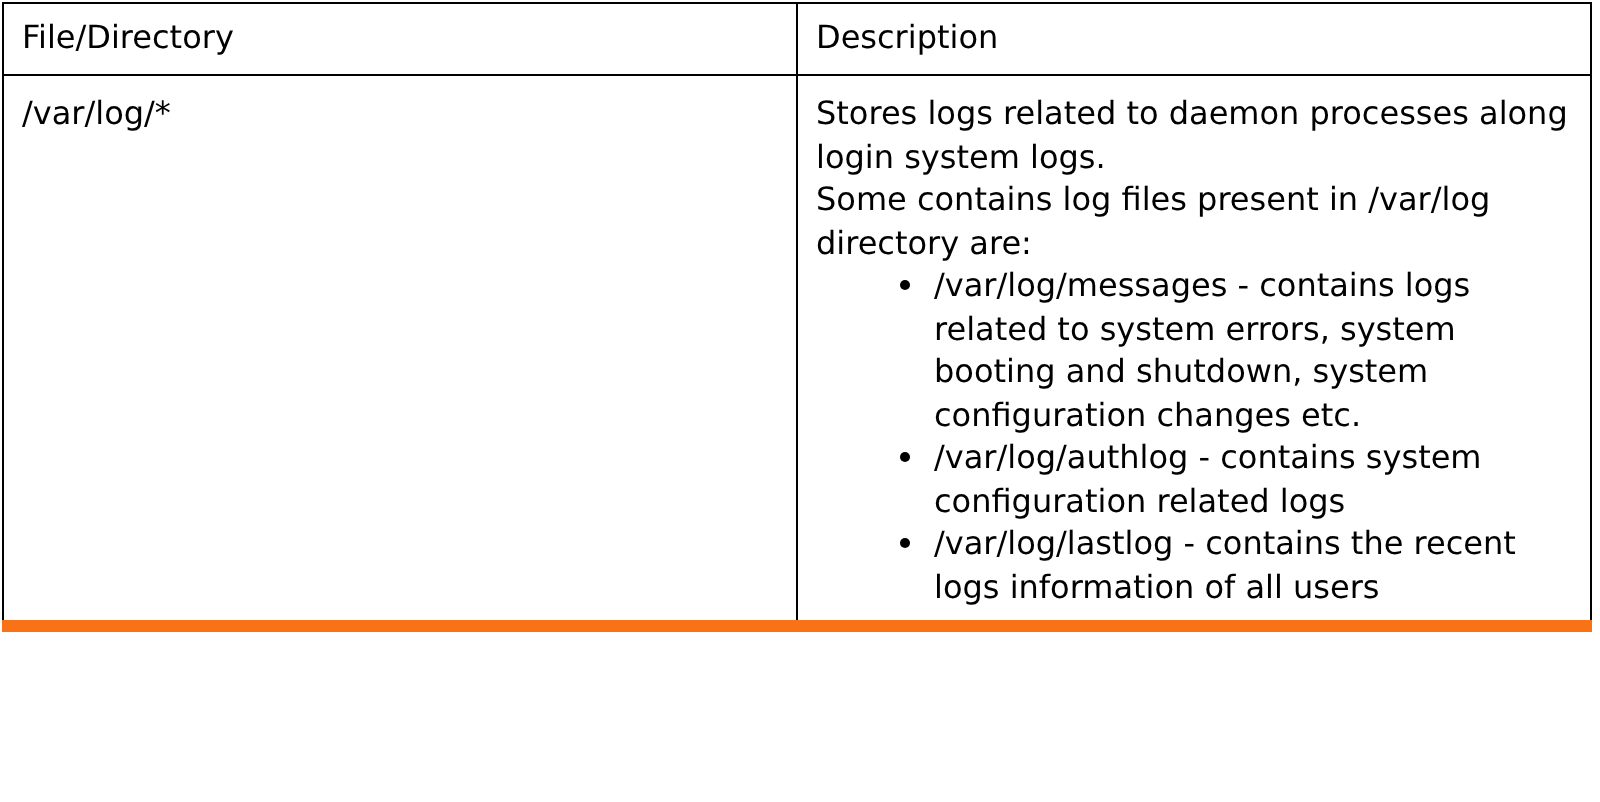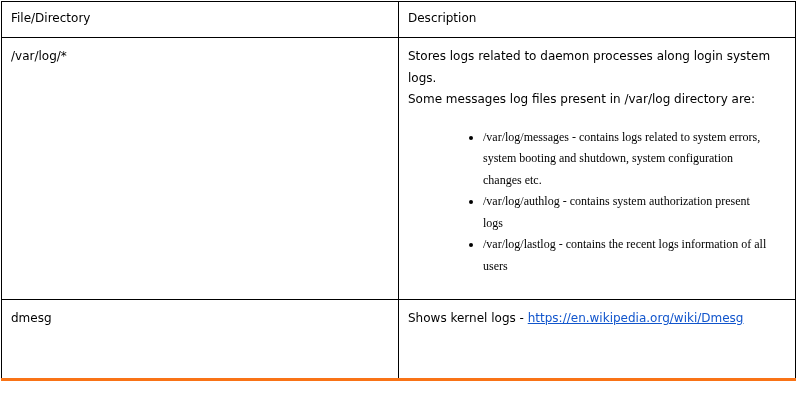--- a/index.html
+++ b/index.html
@@ -13,42 +13,41 @@
     height: 401px;
     overflow: hidden;
     font-family: "DejaVu Sans", sans-serif;
     color: #000000;
   }
   table.doc-table {
     border-collapse: collapse;
     table-layout: fixed;
     width: 794px;
     margin: 1px 0 0 1px;
-    font-size: 12px;
+    font-size: 16px;
     line-height: 21.5px;
-    border-bottom: 3px solid #f97316;
+    border-bottom: 6px solid #f97316;
   }
   table.doc-table col { width: 397px; }
   table.doc-table th,
   table.doc-table td {
     border: 1px solid #000000;
     text-align: left;
     vertical-align: top;
     font-weight: normal;
     padding: 6px 9px;
   }
   table.doc-table thead th { height: 36px; }
   table.doc-table tbody td { padding: 8px 9px 6px 9px; }
   tr.row-dmesg td { height: 80px; }
   .desc-para { margin: 0; }
   ul.log-list {
-    margin: 16px;
+    margin: 0;
     padding: 0 0 0 59px;
     list-style: disc outside;
-    font-family: Liberation Serif, serif;
   }
   ul.log-list li { margin: 0; padding: 0; }
   a.doc-link {
     color: #1155cc;
     text-decoration: underline;
     cursor: pointer;
   }
 </style>
 </head>
 <body>
@@ -62,29 +61,22 @@
     <tr>
       <th>File/Directory</th>
       <th>Description</th>
     </tr>
   </thead>
   <tbody>
     <tr class="row-varlog">
       <td>/var/log/*</td>
       <td>
         <p class="desc-para">Stores logs related to daemon processes along login system logs.</p>
-        <p class="desc-para">Some messages log files present in /var/log directory are:</p>
+        <p class="desc-para">Some contains log files present in /var/log directory are:</p>
         <ul class="log-list">
           <li>/var/log/messages - contains logs related to system errors, system booting and shutdown, system configuration changes etc.</li>
-          <li>/var/log/authlog - contains system authorization present logs</li>
+          <li>/var/log/authlog - contains system configuration related logs</li>
           <li>/var/log/lastlog - contains the recent logs information of all users</li>
         </ul>
-      </td>
-    </tr>
-    <tr class="row-dmesg">
-      <td>dmesg</td>
-      <td>
-        <span>Shows kernel logs -</span>
-        <a class="doc-link" href="#">https://en.wikipedia.org/wiki/Dmesg</a>
       </td>
     </tr>
   </tbody>
 </table>
 
 </body></html>

